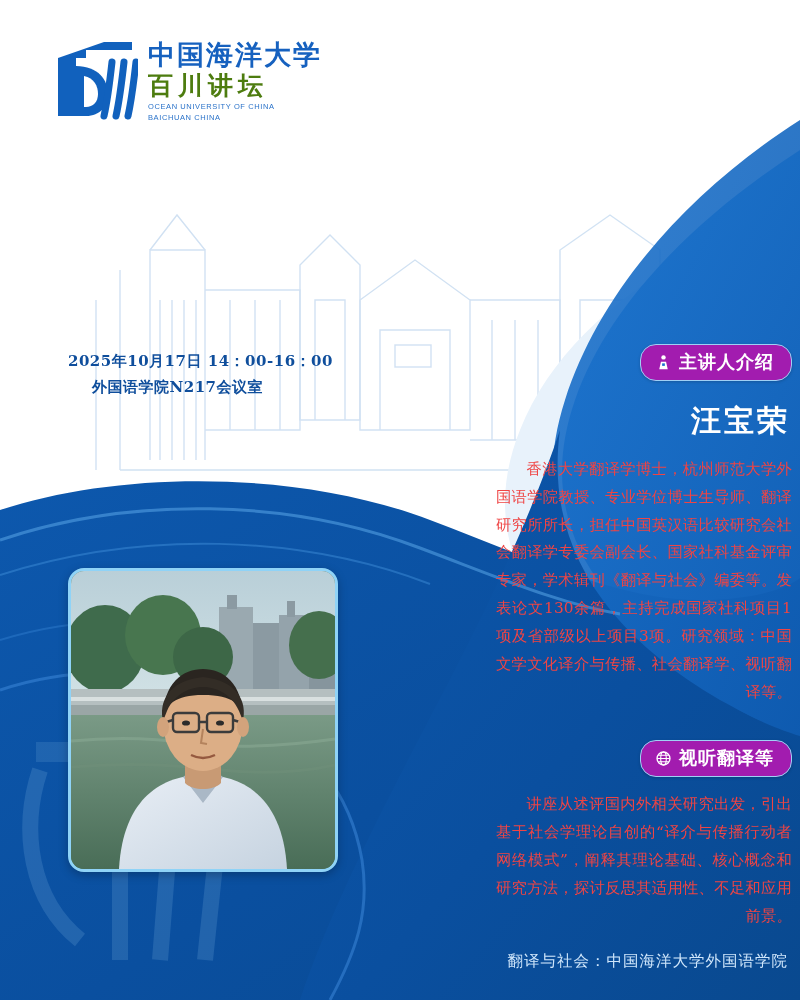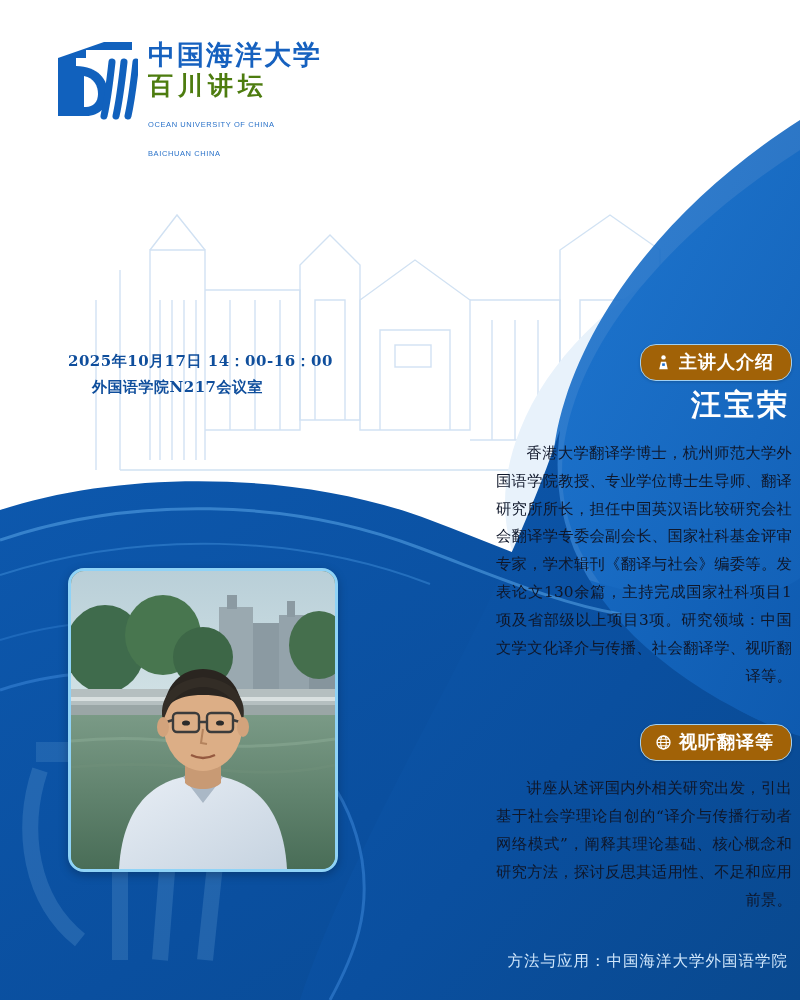--- a/index.html
+++ b/index.html
@@ -66,21 +66,21 @@
     font-weight: bold;
     letter-spacing: 5px;
     color: #4d7c0f;
     line-height: 1.25;
   }
   .logo-en {
     font-size: 7.5px;
     letter-spacing: 0.6px;
     color: #2a72c9;
     line-height: 1.35;
-    margin-top: 19px;
+    margin-top: 1px;
   }
 
   
   .title-block {
     position: absolute;
     left: 55px;
     top: 155px;
     z-index: 6;
     color: #12519f;
   }
@@ -123,21 +123,21 @@
     right: 44px;
     top: 344px;
     width: 296px;
     z-index: 6;
     text-align: right;
   }
   .pill {
     display: inline-flex;
     align-items: center;
     gap: 7px;
-    background: #a16207;
+    background: #a21caf;
     border: 1.6px solid #9fd0f5;
     border-radius: 16px;
     color: #ffffff;
     padding: 5px 17px 6px 14px;
     font-family: "DejaVu Serif", serif;
     font-size: 18px;
     font-weight: bold;
     letter-spacing: 1px;
     box-shadow: 0 1px 3px rgba(0,0,0,0.18);
   }
@@ -147,27 +147,27 @@
     height: 17px;
     line-height: 17px;
     text-align: center;
   }
   .speaker-name {
     font-family: "DejaVu Serif", serif;
     font-size: 30px;
     font-weight: bold;
     color: #ffffff;
     letter-spacing: 3px;
-    margin: 4px 2px 14px 0;
+    margin: 20px 2px 14px 0;
   }
   .body-text {
     font-family: "DejaVu Serif", serif;
     font-size: 15.3px;
     line-height: 1.82;
-    color: #0f172a;
+    color: #ef4444;
     text-align: justify;
     text-align-last: right;
     letter-spacing: 0.2px;
   }
   .indent2 {
     text-indent: 2em;
   }
   .section-gap {
     height: 34px;
   }
@@ -414,16 +414,16 @@
 
       <path d="M132 158 L130 172 L136 173" stroke="#b4835d" stroke-width="2" fill="none"></path>
       <path d="M120 184 Q132 190 144 184" stroke="#95593f" stroke-width="2.4" fill="none"></path>
 
       <ellipse cx="92" cy="156" rx="6" ry="10" fill="#d2a37c"></ellipse>
       <ellipse cx="172" cy="156" rx="6" ry="10" fill="#d2a37c"></ellipse>
     </svg>
   </div>
 
   <div class="footer">
-    <div>方法与应用：中国海洋大学外国语学院</div>
+    <div>翻译与社会：中国海洋大学外国语学院</div>
   </div>
 
 </div>
 
 </body></html>

